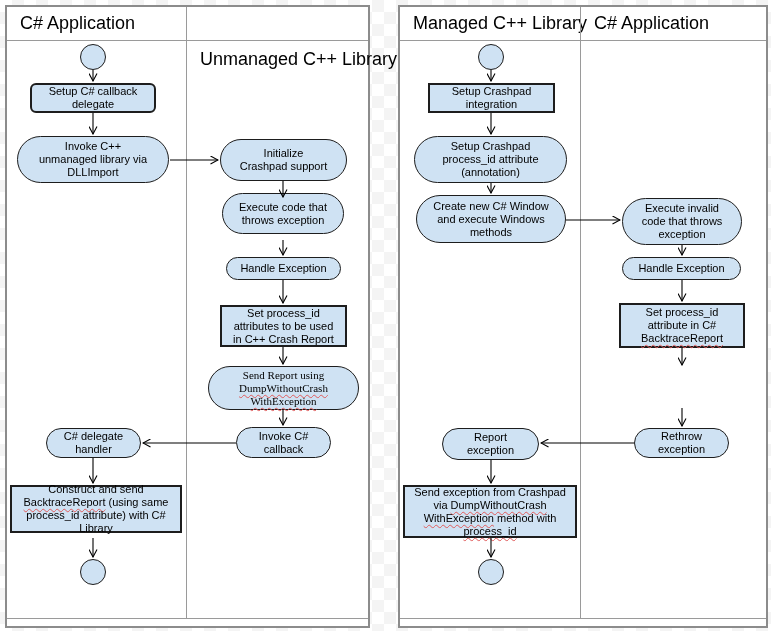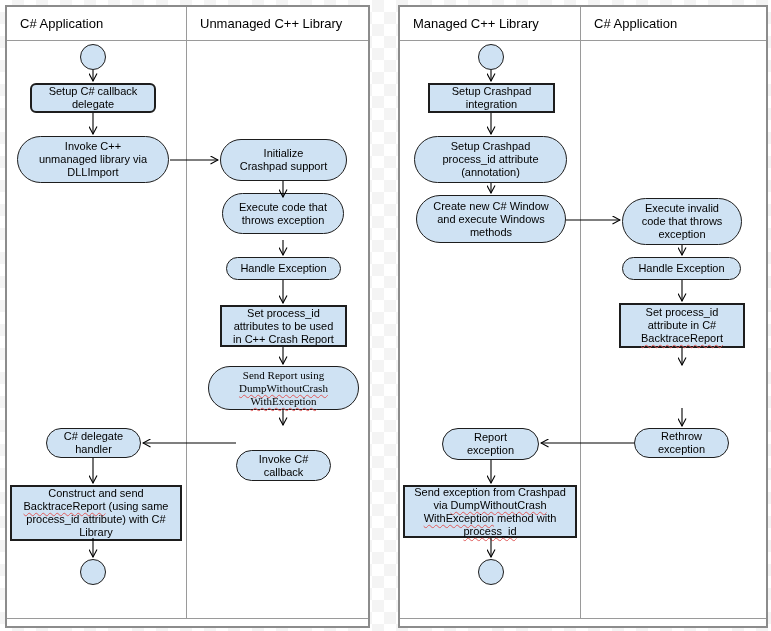--- a/index.html
+++ b/index.html
@@ -14,21 +14,21 @@
     background-position:0 0, 12px 12px;
   }
   .pool{
     position:absolute; background:#ffffff; border:2px solid #8c8c8c; box-sizing:border-box;
   }
   .header-line{position:absolute; left:0; right:0; top:33px; height:1px; background:#9a9a9a;}
   .footer-line{position:absolute; left:0; right:0; bottom:7px; height:1px; background:#9a9a9a;}
   .lane-divider{position:absolute; top:0; bottom:7px; width:1px; background:#9a9a9a;}
   .lane-title{
     position:absolute; top:0; height:33px; display:flex; align-items:center;
-    padding-left:13px; font-size:13px; box-sizing:border-box; white-space:nowrap;
+    padding-left:13px; font-size:18px; box-sizing:border-box; white-space:nowrap;
   }
   .node{
     position:absolute; background:#cfe2f3; display:flex; align-items:center; justify-content:center;
     text-align:center; box-sizing:border-box;
   }
   .rect{border:2px solid #1d1d1d;}
   .stadium{border:1.5px solid #1d1d1d; border-radius:999px;}
   .circle{border:1.5px solid #1d1d1d; border-radius:50%;}
   .node-label{white-space:pre-line; font-size:11px; line-height:13px;}
   .squiggle{
@@ -41,21 +41,21 @@
 </style>
 </head>
 <body>
 
 <div id="canvas">
 
   <div class="pool" style="left:5px; top:5px; width:365px; height:623px;">
     <div class="lane-title" style="left:0; width:179px;">
       <span>C# Application</span>
     </div>
-    <div class="lane-title" style="left:180px; right:0;">
+    <div class="lane-title" style="left:180px; right:0;margin-top:36px;">
       <span>Unmanaged C++ Library</span>
     </div>
     <div class="header-line"></div>
     <div class="lane-divider" style="left:179px;"></div>
     <div class="footer-line"></div>
   </div>
 
   <div class="pool" style="left:398px; top:5px; width:370px; height:623px;">
     <div class="lane-title" style="left:0; width:180px;">
       <span>Managed C++ Library</span>
@@ -100,31 +100,31 @@
 attributes to be used
 in C++ Crash Report</span>
   </div>
 
   <div class="node stadium" style="left:208px; top:366px; width:151px; height:44px;font-family:Liberation Serif, serif;">
     <span class="node-label">Send Report using
 <span class="squiggle">DumpWithoutCrash</span>
 <span class="squiggle">WithException</span></span>
   </div>
 
-  <div class="node stadium" style="left:236px; top:427px; width:95px; height:31px;margin-top:23px;">
+  <div class="node stadium" style="left:236px; top:427px; width:95px; height:31px;">
     <span class="node-label">Invoke C#
 callback</span>
   </div>
 
   <div class="node stadium" style="left:46px; top:428px; width:95px; height:30px;">
     <span class="node-label">C# delegate
 handler</span>
   </div>
 
-  <div class="node rect" style="left:10px; top:485px; width:172px; height:56px;">
+  <div class="node rect" style="left:10px; top:485px; width:172px; height:48px;">
     <span class="node-label">Construct and send
 <span class="squiggle">BacktraceReport</span> (using same
 process_id attribute) with C#
 Library</span>
   </div>
 
   <div class="node circle" style="left:80px; top:559px; width:26px; height:26px;"></div>
 
   <div class="node circle" style="left:478px; top:44px; width:26px; height:26px;"></div>
 

